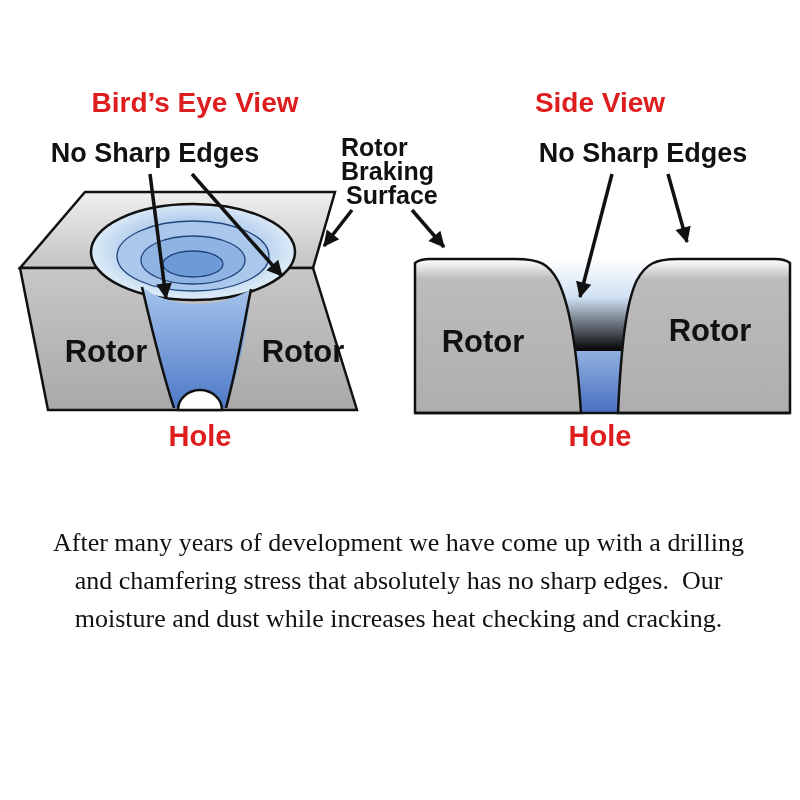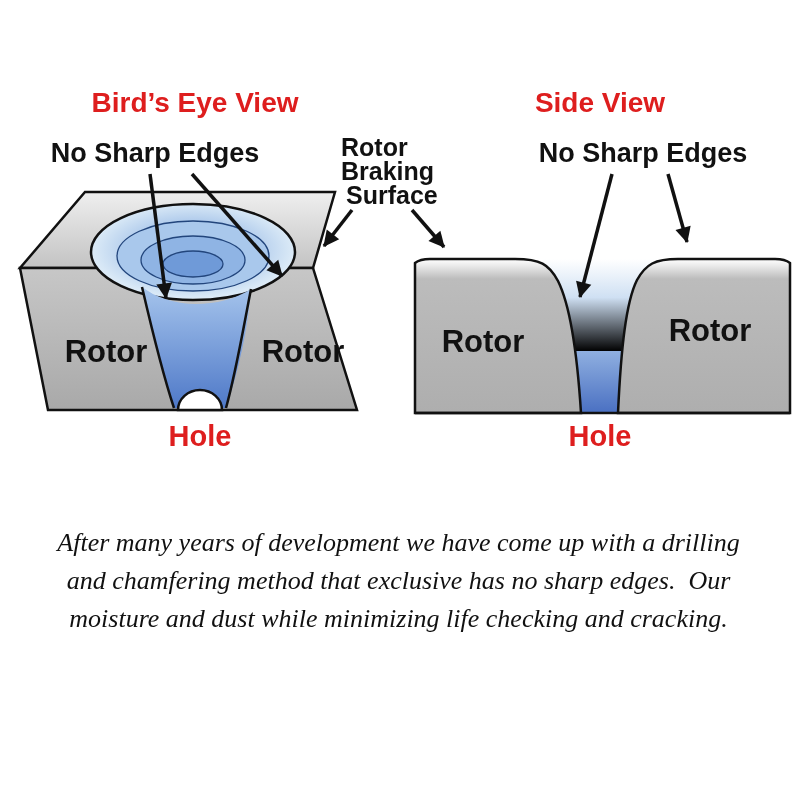--- a/index.html
+++ b/index.html
@@ -13,21 +13,21 @@
   .title-text{font-size:28px;}
   .label-text{font-size:27px;}
   .braking-text{font-size:25px;}
   .rotor-text{font-size:31px;}
   .hole-text{font-size:29px;}
   .arrow-line{stroke:#111111;stroke-width:3.5;fill:none;}
   .outline{stroke:#111111;stroke-width:2.5;}
   .desc{
     position:absolute;top:524px;left:0;width:797px;text-align:center;
     font-family:"Liberation Serif","DejaVu Serif",serif;
-    font-size:26px;line-height:38px;color:#111111;font-style:italic;
+    font-size:26px;line-height:38px;color:#111111;
   }
   .desc div{white-space:pre;}
 </style>
 </head>
 <body>
 
 <svg class="diagram-svg" width="800" height="490" viewBox="0 0 800 490">
   <defs>
     <linearGradient id="topFaceGrad" x1="0" y1="0" x2="0" y2="1">
       <stop offset="0%" stop-color="#efefef"></stop>
@@ -110,15 +110,15 @@
   <line x1="150" y1="174" x2="166" y2="298" class="arrow-line" marker-end="url(#ah)"></line>
   <line x1="192" y1="174" x2="282" y2="276" class="arrow-line" marker-end="url(#ah)"></line>
   <line x1="352" y1="210" x2="324" y2="246" class="arrow-line" marker-end="url(#ah)"></line>
   <line x1="412" y1="210" x2="444" y2="247" class="arrow-line" marker-end="url(#ah)"></line>
   <line x1="612" y1="174" x2="580" y2="297" class="arrow-line" marker-end="url(#ah)"></line>
   <line x1="668" y1="174" x2="687" y2="242" class="arrow-line" marker-end="url(#ah)"></line>
 </svg>
 
 <div class="desc">
   <div>After many years of development we have come up with a drilling</div>
-  <div>and chamfering method that exclusive has no sharp edges.  Our</div>
-  <div>moisture and dust while minimizing life checking and cracking.</div>
+  <div>and chamfering stress that absolutely has no sharp edges.  Our</div>
+  <div>moisture and dust while increases heat checking and cracking.</div>
 </div>
 
 </body></html>

